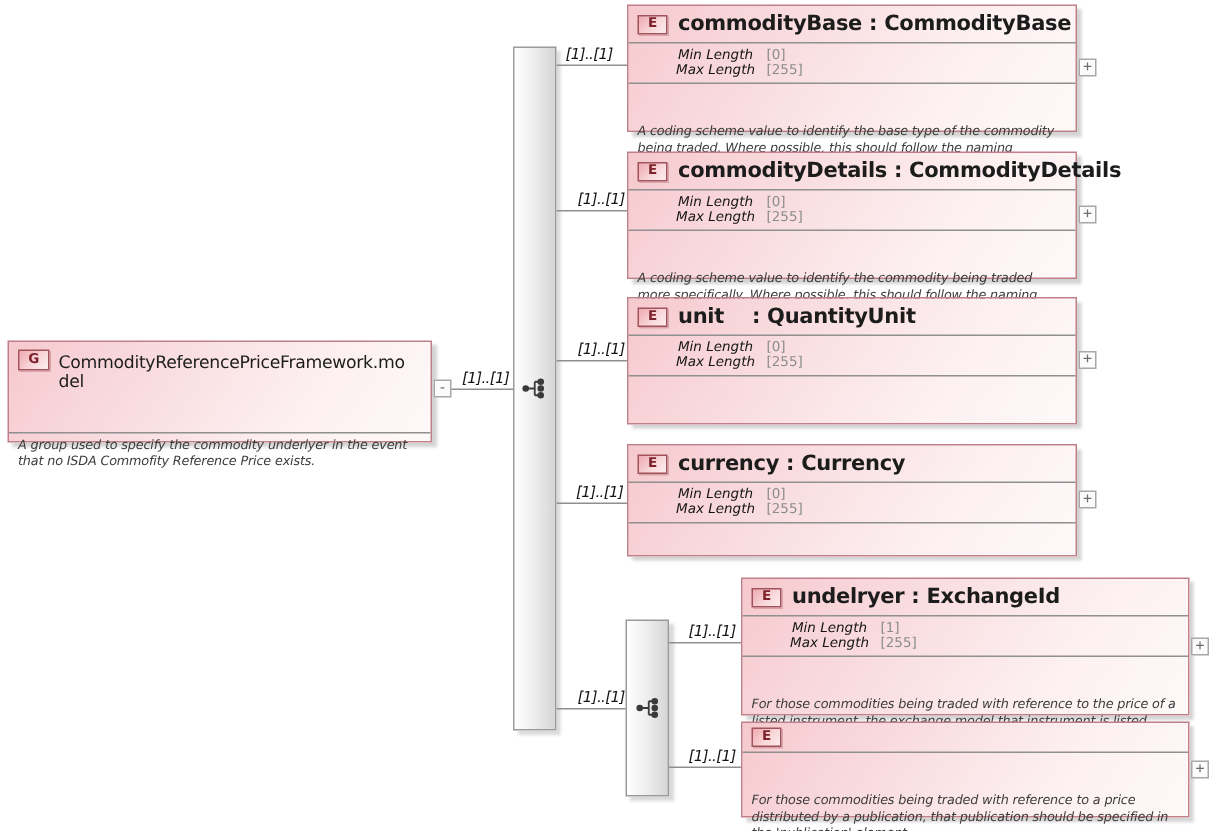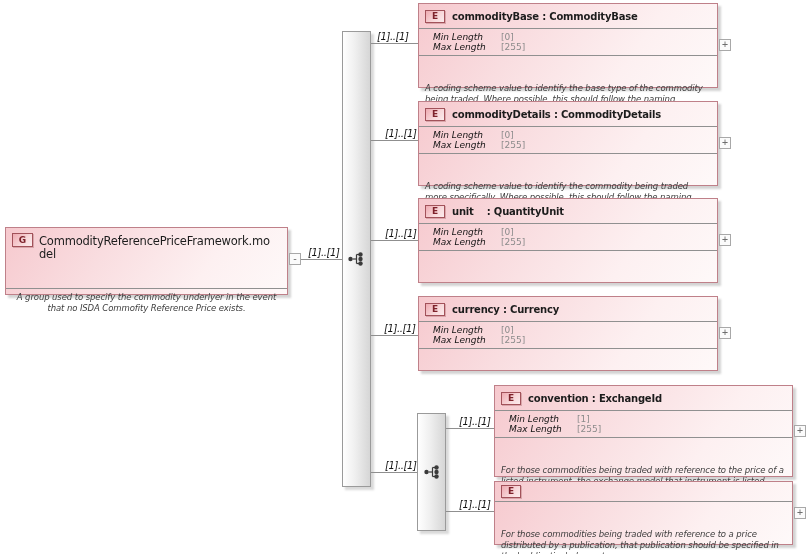--- a/index.html
+++ b/index.html
@@ -10,31 +10,31 @@
   .node{position:absolute;box-sizing:border-box;border:1px solid #bf8089;
         background:linear-gradient(125deg,#f6c9ce 0%,#f9dde0 35%,#fdf0f1 70%,#fef9f9 100%);
         box-shadow:3px 3px 2px rgba(130,130,130,0.35);}
   .node-header{height:24px;box-sizing:border-box;display:flex;align-items:center;gap:7px;padding:0 6px;}
   .pub .node-header{height:20px;border-bottom:1px solid #909090;}
   .type-icon{width:20px;height:13px;flex:0 0 auto;box-sizing:border-box;border:1px solid #a2525a;
              background:linear-gradient(135deg,#eeaab1 0%,#f8d9db 60%,#fceced 100%);
              color:#7e232c;font-size:9px;font-weight:bold;line-height:11px;text-align:center;
              box-shadow:1px 1px 0 rgba(160,90,95,0.35);}
   .g-icon{width:21px;height:14px;line-height:12px;}
-  .node-name{font-weight:bold;font-size:10px;color:#1c1c1c;white-space:pre;letter-spacing:-0.2px;}
+  .node-name{font-weight:bold;font-size:14px;color:#1c1c1c;white-space:pre;letter-spacing:-0.2px;}
   .group-title{font-weight:normal;font-size:11.5px;color:#1c1c1c;line-height:13px;
                word-break:break-all;padding:3px 8px 2px 0;letter-spacing:-0.2px;}
   .group-hdr{display:flex;align-items:flex-start;gap:6px;padding:4px 4px 1px 6px;}
   .group-hdr .type-icon{margin-top:1px;}
-  .facets{border-top:1px solid #909090;border-bottom:1px solid #909090;padding:3px 6px 3px 14px;}
+  .facets{border-top:1px solid #909090;border-bottom:1px solid #909090;padding:3px 6px 3px 24px;text-align:center;}
   .facet-row{display:flex;font-size:9px;line-height:10px;}
   .facet-label{font-style:italic;color:#141414;width:68px;flex:0 0 auto;}
   .facet-value{color:#8b8b8b;}
   .annot{padding:3px 6px;font-size:8.5px;font-style:italic;color:#3c3c3c;line-height:11px;letter-spacing:-0.1px;margin-top:24px;}
-  .group-annot{border-top:1px solid #909090;text-align:center;}
+  .group-annot{border-top:1px solid #909090;}
 
   
   .bar{position:absolute;box-sizing:border-box;border:1px solid #9a9a9a;
        background:linear-gradient(to right,#ffffff 0%,#efefef 45%,#d6d6d6 100%);
        box-shadow:3px 3px 2px rgba(130,130,130,0.3);}
   .seq-icon{position:absolute;width:19px;height:16px;}
 
   
   .hline{position:absolute;height:1px;background:#8f8f8f;}
   .card-label{position:absolute;font-size:10px;font-weight:normal;font-style:italic;color:#141414;
@@ -175,21 +175,21 @@
         <span class="facet-label">Max Length</span>
         <span class="facet-value">[255]</span>
       </div>
     </div>
   </div>
   <div class="toggle" style="left:719px;top:327px">+</div>
 
   <div class="node" style="left:494px;top:385px;width:299px;height:92px">
     <div class="node-header">
       <span class="type-icon">E</span>
-      <span class="node-name">convention : ExchangeId</span>
+      <span class="node-name">undelryer : ExchangeId</span>
     </div>
     <div class="facets">
       <div class="facet-row">
         <span class="facet-label">Min Length</span>
         <span class="facet-value">[1]</span>
       </div>
       <div class="facet-row">
         <span class="facet-label">Max Length</span>
         <span class="facet-value">[255]</span>
       </div>

